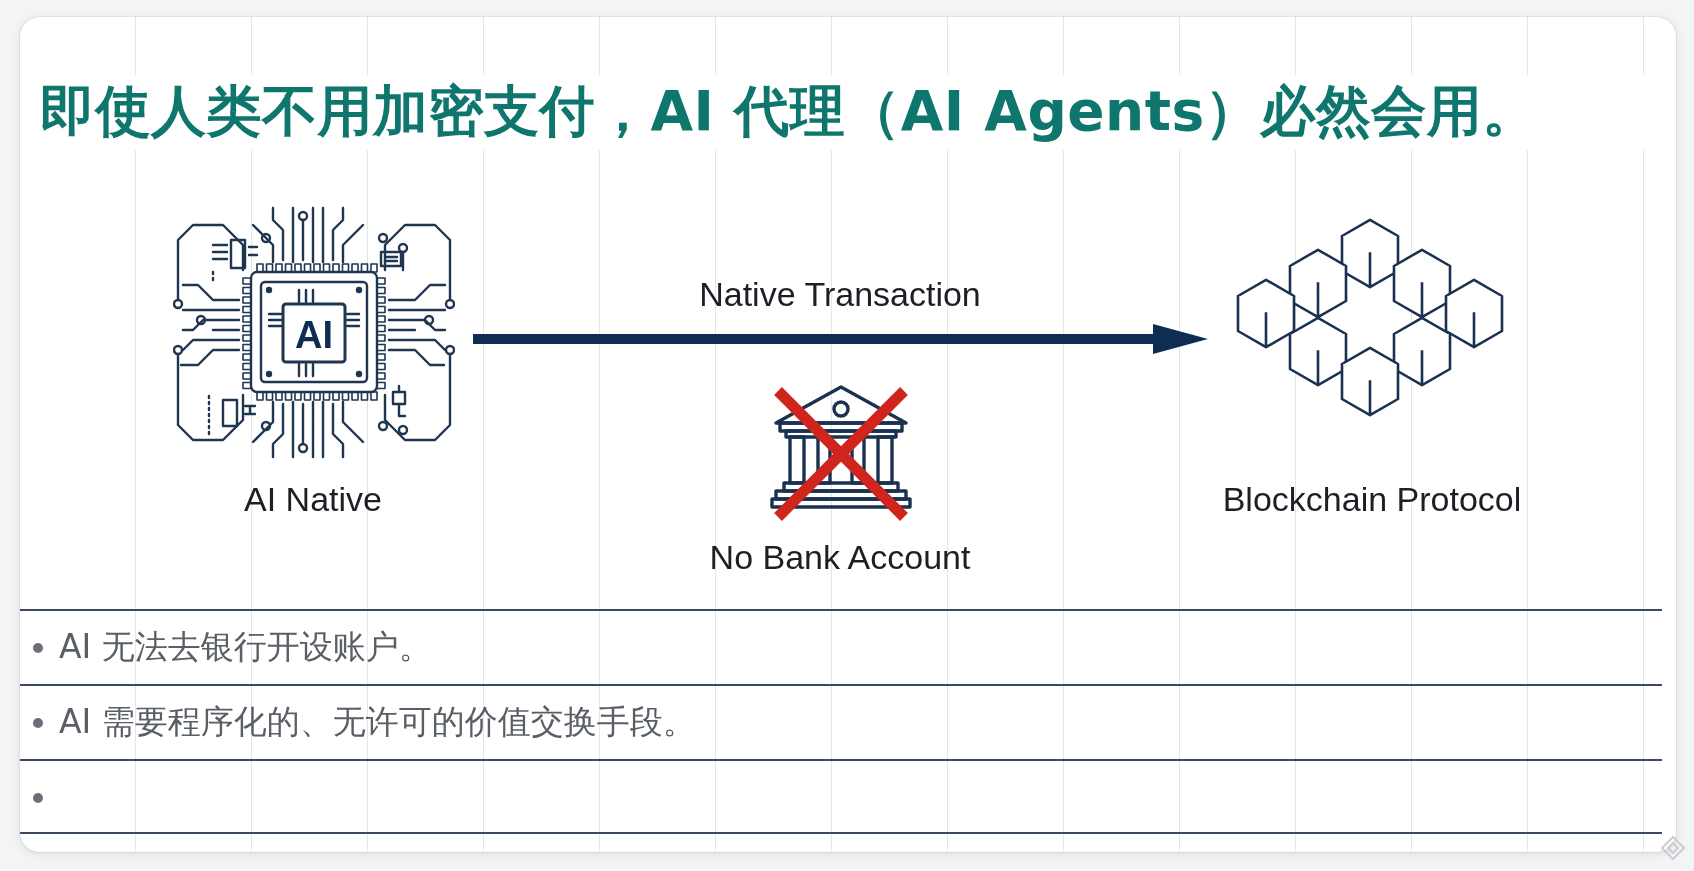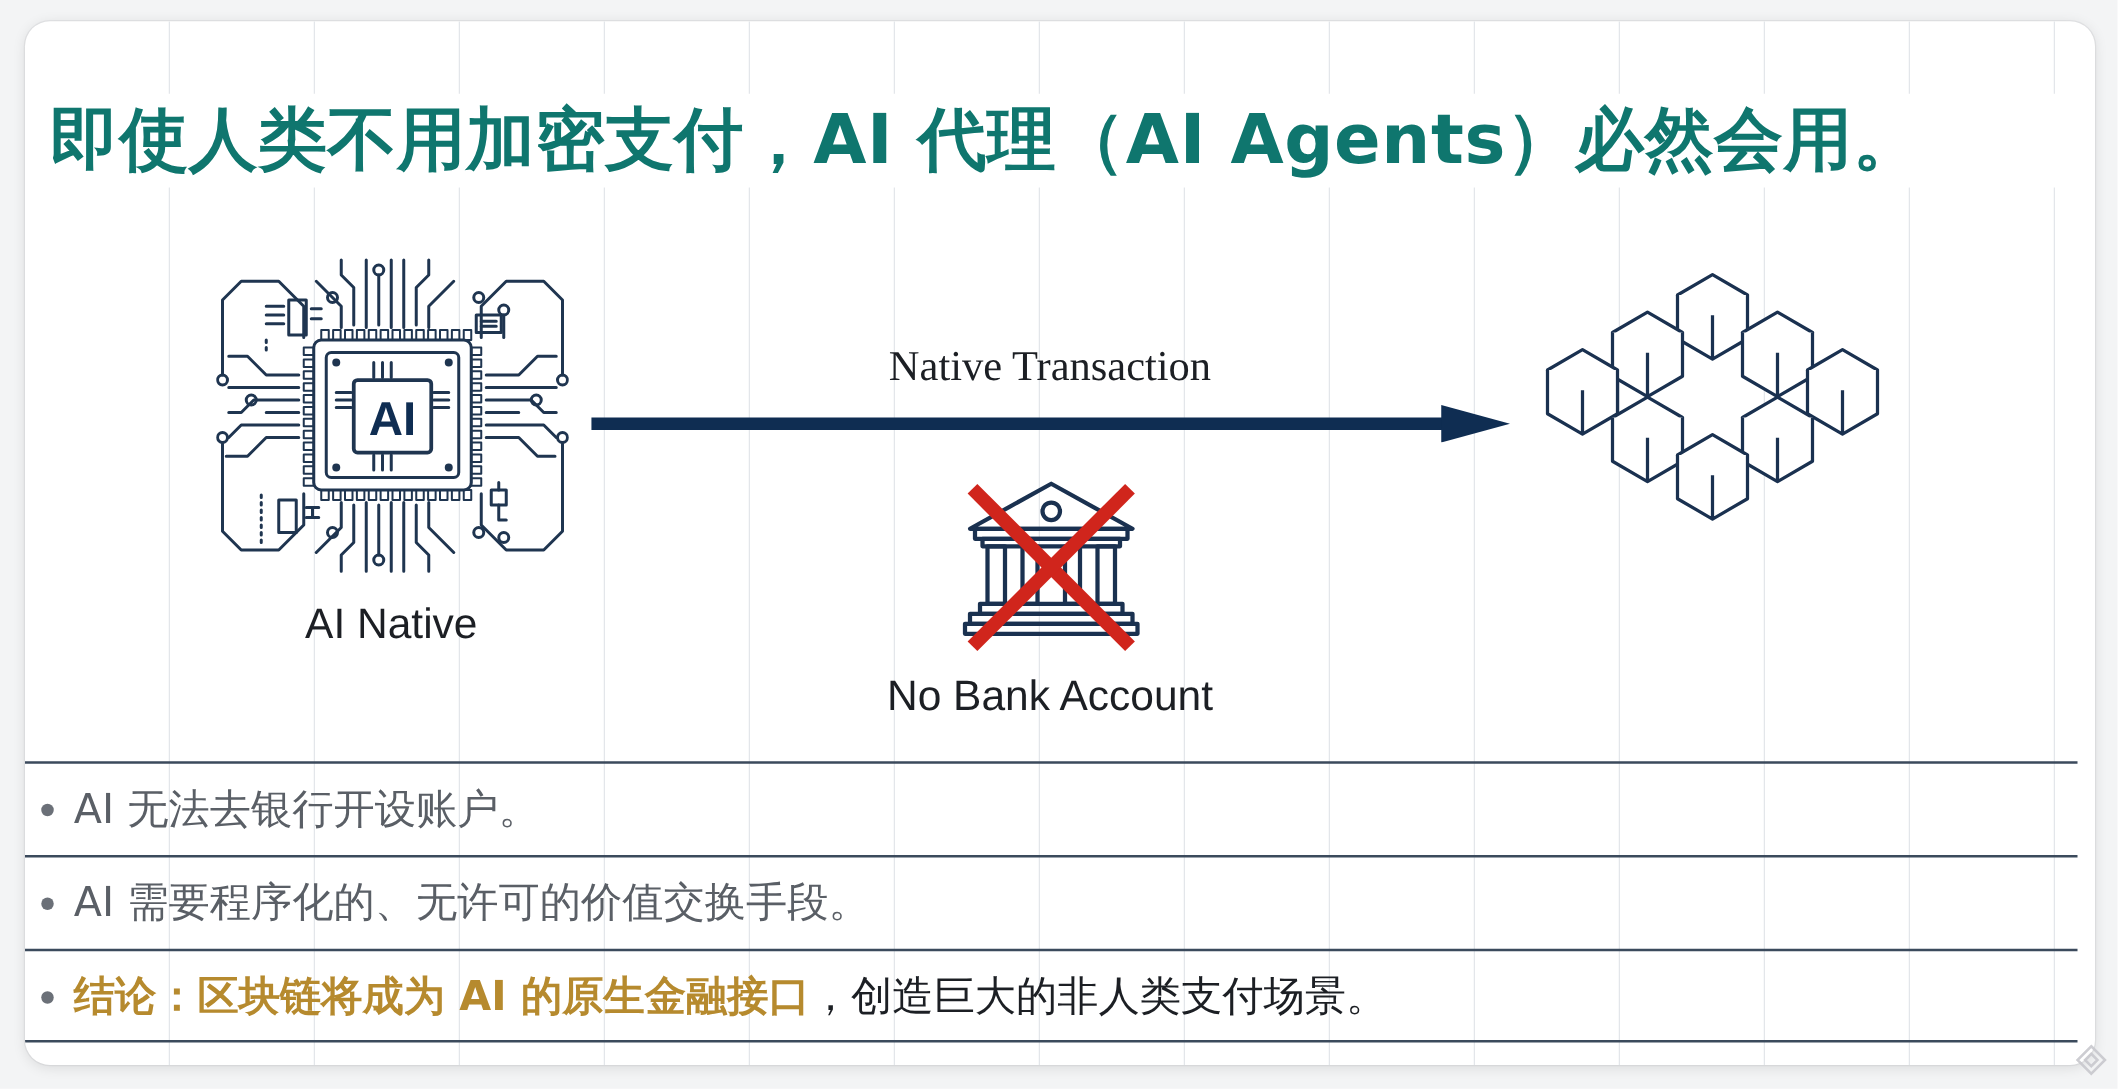--- a/index.html
+++ b/index.html
@@ -171,21 +171,21 @@
         <path d="M36 196v40" stroke-dasharray="2 4"></path>
       <path d="M72 206h10M72 214h10M77 206v8"></path>
       <rect x="220" y="192" width="12" height="12"></rect>
         <path d="M226 186v6M226 204v12h6"></path>
       <path d="M40 72v12" stroke-dasharray="2 4"></path>
     </g>
     <text x="141" y="148" text-anchor="middle" font-family="Liberation Sans, sans-serif" font-weight="bold" font-size="38" fill="#0f2d52" stroke="none">AI</text>
   </svg>
   <div class="label" style="left:293px;top:463px;">AI Native</div>
 
-  <div class="label" style="left:820px;top:258px;font-family:Liberation Serif, serif;">Native Transaction</div>
+  <div class="label" style="left:820px;top:258px;">Native Transaction</div>
   <svg class="arrow" viewBox="0 0 735 30">
     <rect x="0" y="10" width="690" height="10" fill="#0f2d52"></rect>
     <polygon points="680,0 735,15 680,30" fill="#0f2d52"></polygon>
   </svg>
 
   <svg class="icon" style="left:748px;top:364px;" width="146" height="146" viewBox="0 0 146 146">
     <g fill="none" stroke="#1a3150" stroke-width="3.4" stroke-linejoin="round">
       <path d="M8 42 L73 6 L138 42 Z"></path>
       <circle cx="73" cy="28" r="7"></circle>
       <rect x="12" y="42" width="122" height="8"></rect>
@@ -232,35 +232,35 @@
       </g>
       <g>
         <path d="M192 103.76 L220 120 L192 136.24 L164 120 Z" fill="#fff" stroke="#1a3150" stroke-width="2.6" stroke-linejoin="round"></path>
         <path d="M164 120 L164 155 L192 171.24 L220 155 L220 120 M192 136.24 L192 171.24" fill="#fff" stroke="#1a3150" stroke-width="2.6" stroke-linejoin="round"></path>
       </g>
       <g>
         <path d="M140 133.76 L168 150 L140 166.24 L112 150 Z" fill="#fff" stroke="#1a3150" stroke-width="2.6" stroke-linejoin="round"></path>
         <path d="M112 150 L112 185 L140 201.24 L168 185 L168 150 M140 166.24 L140 201.24" fill="#fff" stroke="#1a3150" stroke-width="2.6" stroke-linejoin="round"></path>
       </g>
     </svg>
+  <div class="label" style="left:1352px;top:463px;">Blockchain Protocol</div>
 
   <div class="hline" style="top:592px;"></div>
   <div class="bullet-row" style="top:594px;">
     <span class="dot"></span>
     <span class="bullet-text">AI 无法去银行开设账户。</span>
   </div>
   <div class="hline" style="top:667px;"></div>
   <div class="bullet-row" style="top:669px;">
     <span class="dot"></span>
     <span class="bullet-text">AI 需要程序化的、无许可的价值交换手段。</span>
   </div>
   <div class="hline" style="top:742px;"></div>
   <div class="bullet-row" style="top:744px;">
     <span class="dot"></span>
-    <span class="bullet-text dark"><span class="highlight">结论：区块链将成为 AI 的原生金融接口</span><span>，创造巨大的非人类支付场景。</span></span>
   </div>
   <div class="hline" style="top:815px;"></div>
 </div>
 
 <div class="watermark">
   <svg width="26" height="26" viewBox="0 0 26 26" fill="none" stroke="rgba(200,200,205,0.9)" stroke-width="2">
     <path d="M13 2 L24 13 L13 24 L2 13 Z"></path>
       <path d="M13 8 L18 13 L13 18 L8 13 Z"></path>
   </svg>
 </div>

